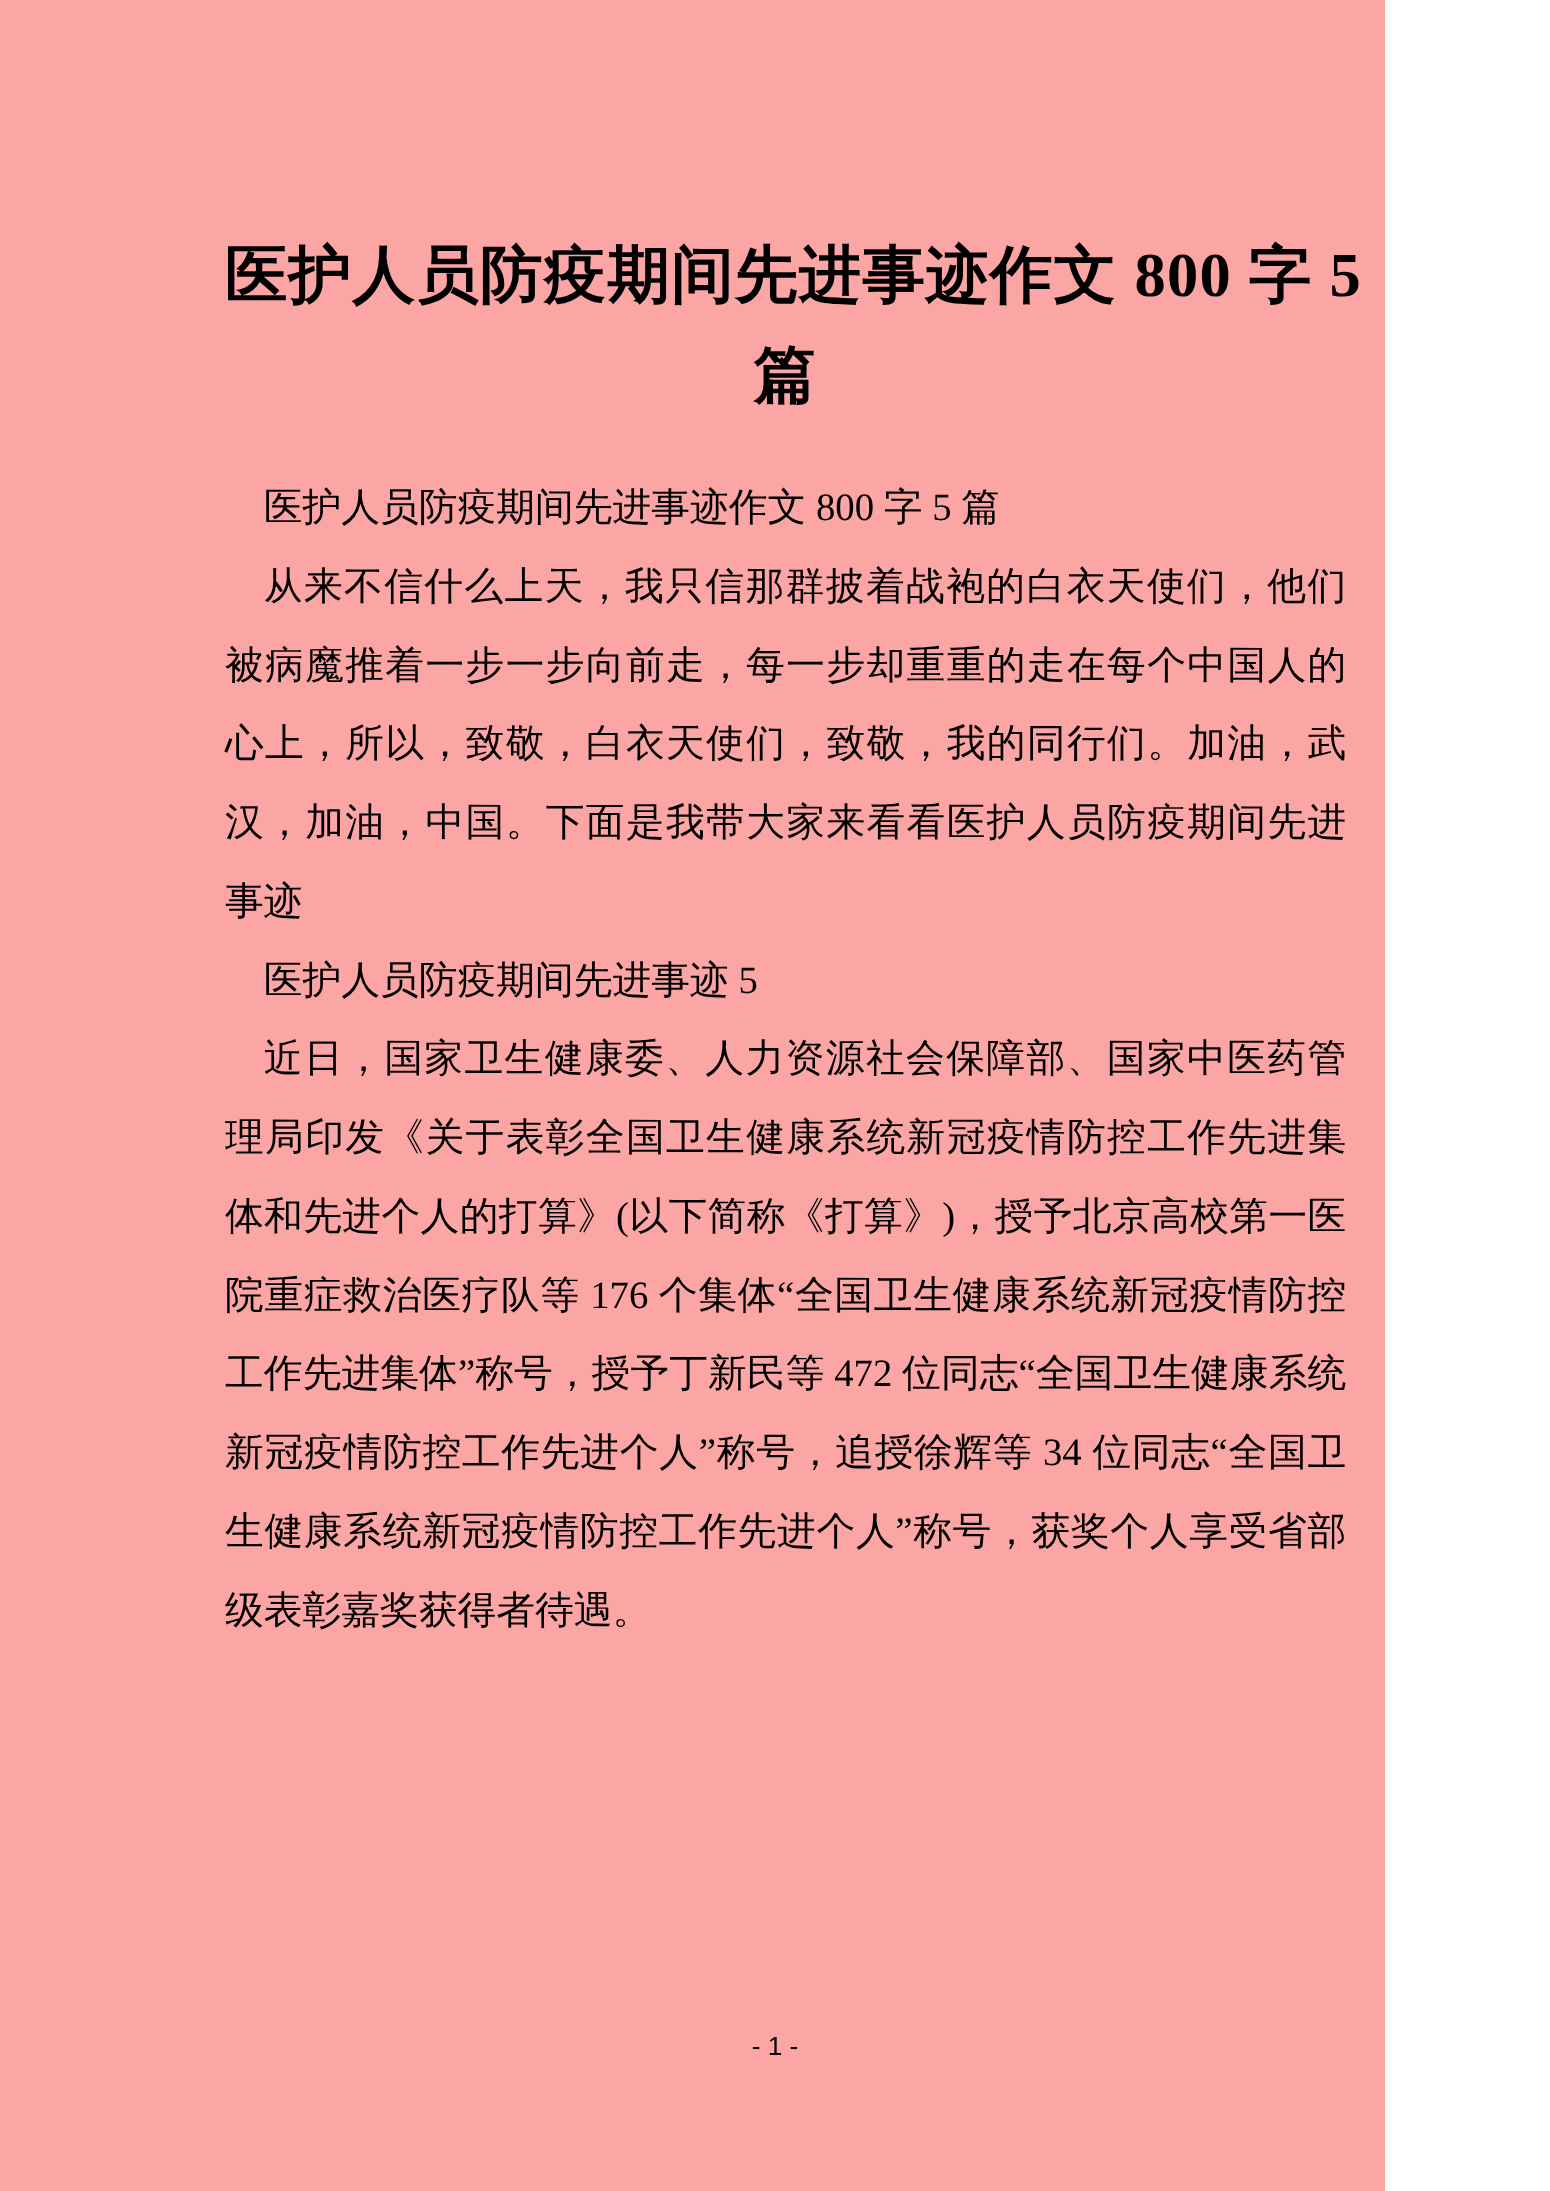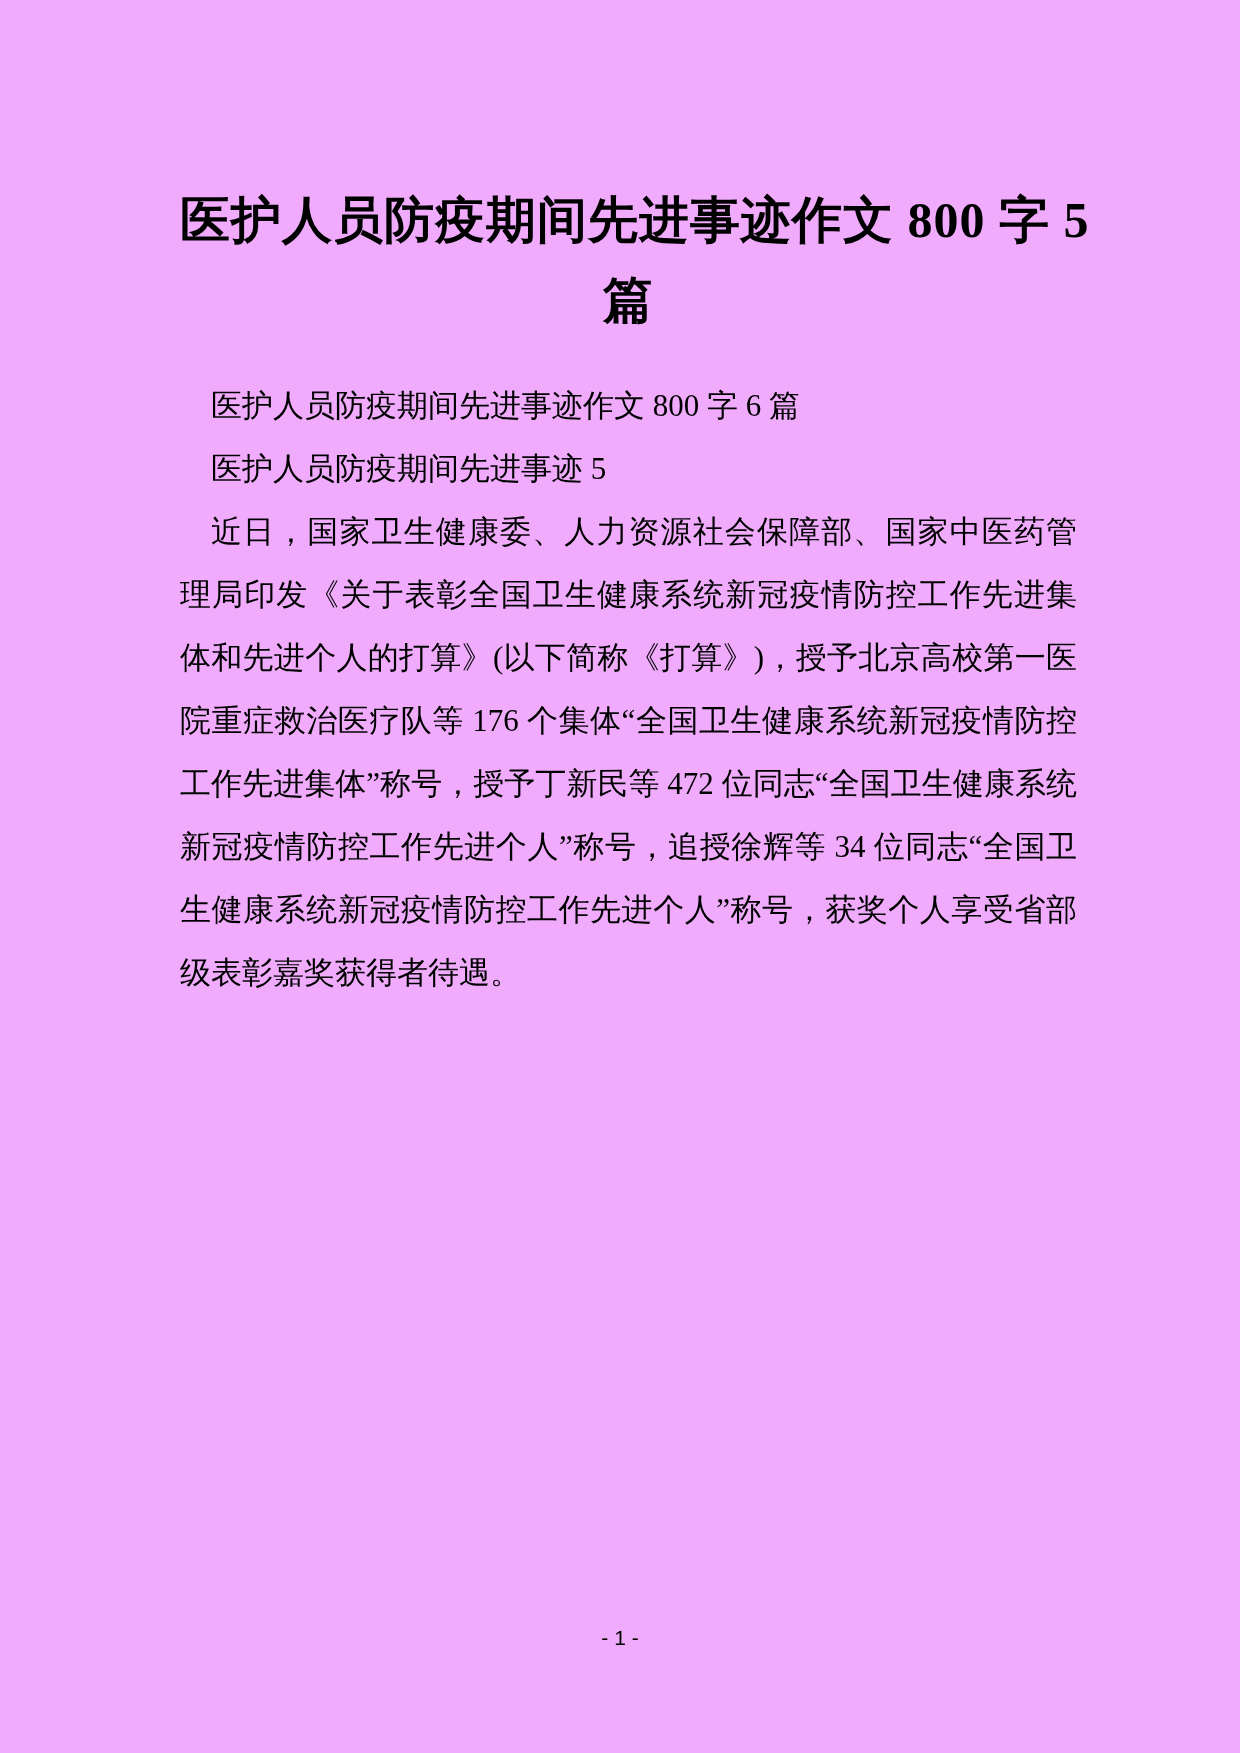--- a/index.html
+++ b/index.html
@@ -2,23 +2,23 @@
 <html lang="zh"><head>
 <meta charset="utf-8">
 <style>
   html, body {
     margin: 0;
     padding: 0;
     background: #ffffff;
   }
   .page {
     position: relative;
-    width: 1240px;
+    width: 1108px;
     height: 1753px;
-    background: #f0abfc;
+    background: #fca5a5;
     overflow: hidden;
     font-family: "Liberation Serif", "DejaVu Serif", serif;
     color: #000000;
   }
   .content {
     position: absolute;
     left: 180px;
     top: 0;
     width: 897px;
   }
@@ -59,19 +59,20 @@
 </head>
 <body>
 
 <div class="page">
   <div class="content">
     <div class="doc-title">
         <div>医护人员防疫期间先进事迹作文 800 字 5</div>
         <div>篇</div>
       </div>
     <div class="doc-body">
-        <p>医护人员防疫期间先进事迹作文 800 字 6 篇</p>
+        <p>医护人员防疫期间先进事迹作文 800 字 5 篇</p>
+        <p>从来不信什么上天，我只信那群披着战袍的白衣天使们，他们被病魔推着一步一步向前走，每一步却重重的走在每个中国人的心上，所以，致敬，白衣天使们，致敬，我的同行们。加油，武汉，加油，中国。下面是我带大家来看看医护人员防疫期间先进事迹</p>
         <p>医护人员防疫期间先进事迹 5</p>
         <p>近日，国家卫生健康委、人力资源社会保障部、国家中医药管理局印发《关于表彰全国卫生健康系统新冠疫情防控工作先进集体和先进个人的打算》(以下简称《打算》)，授予北京高校第一医院重症救治医疗队等 176 个集体“全国卫生健康系统新冠疫情防控工作先进集体”称号，授予丁新民等 472 位同志“全国卫生健康系统新冠疫情防控工作先进个人”称号，追授徐辉等 34 位同志“全国卫生健康系统新冠疫情防控工作先进个人”称号，获奖个人享受省部级表彰嘉奖获得者待遇。</p>
       </div>
   </div>
   <div class="footer">- 1 -</div>
 </div>
 
 </body></html>

